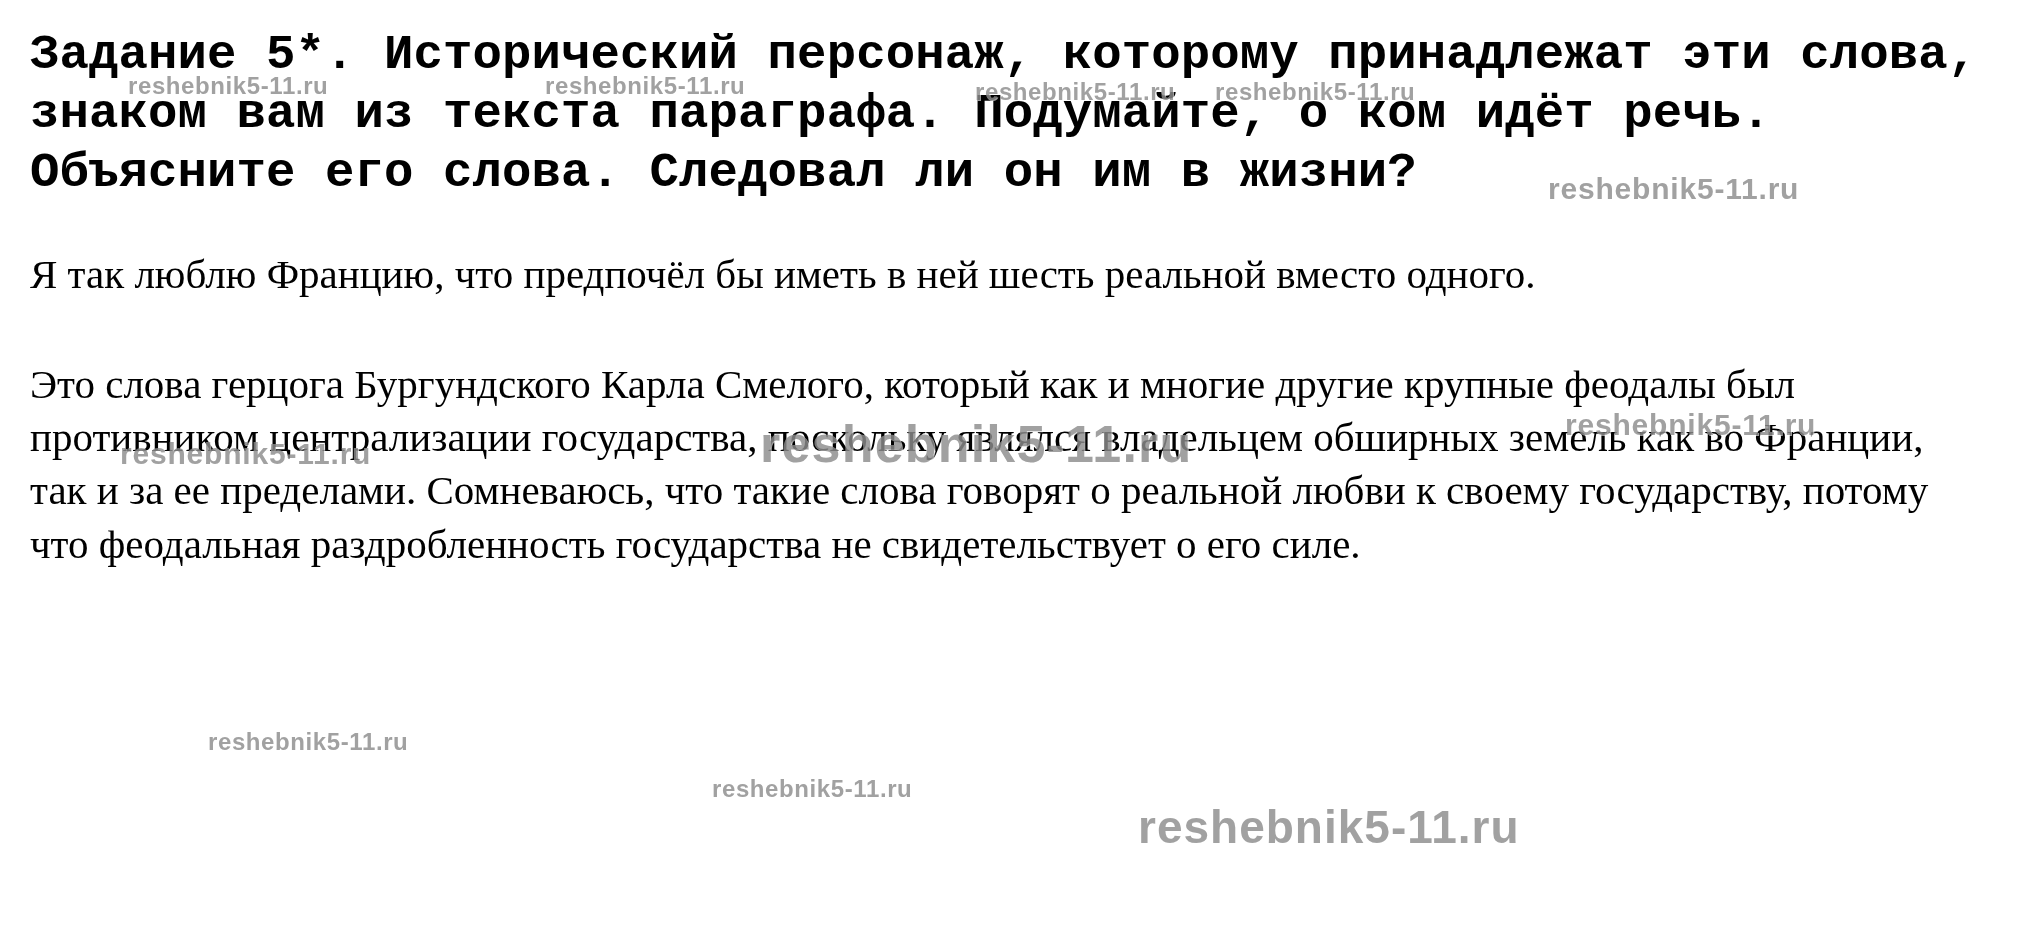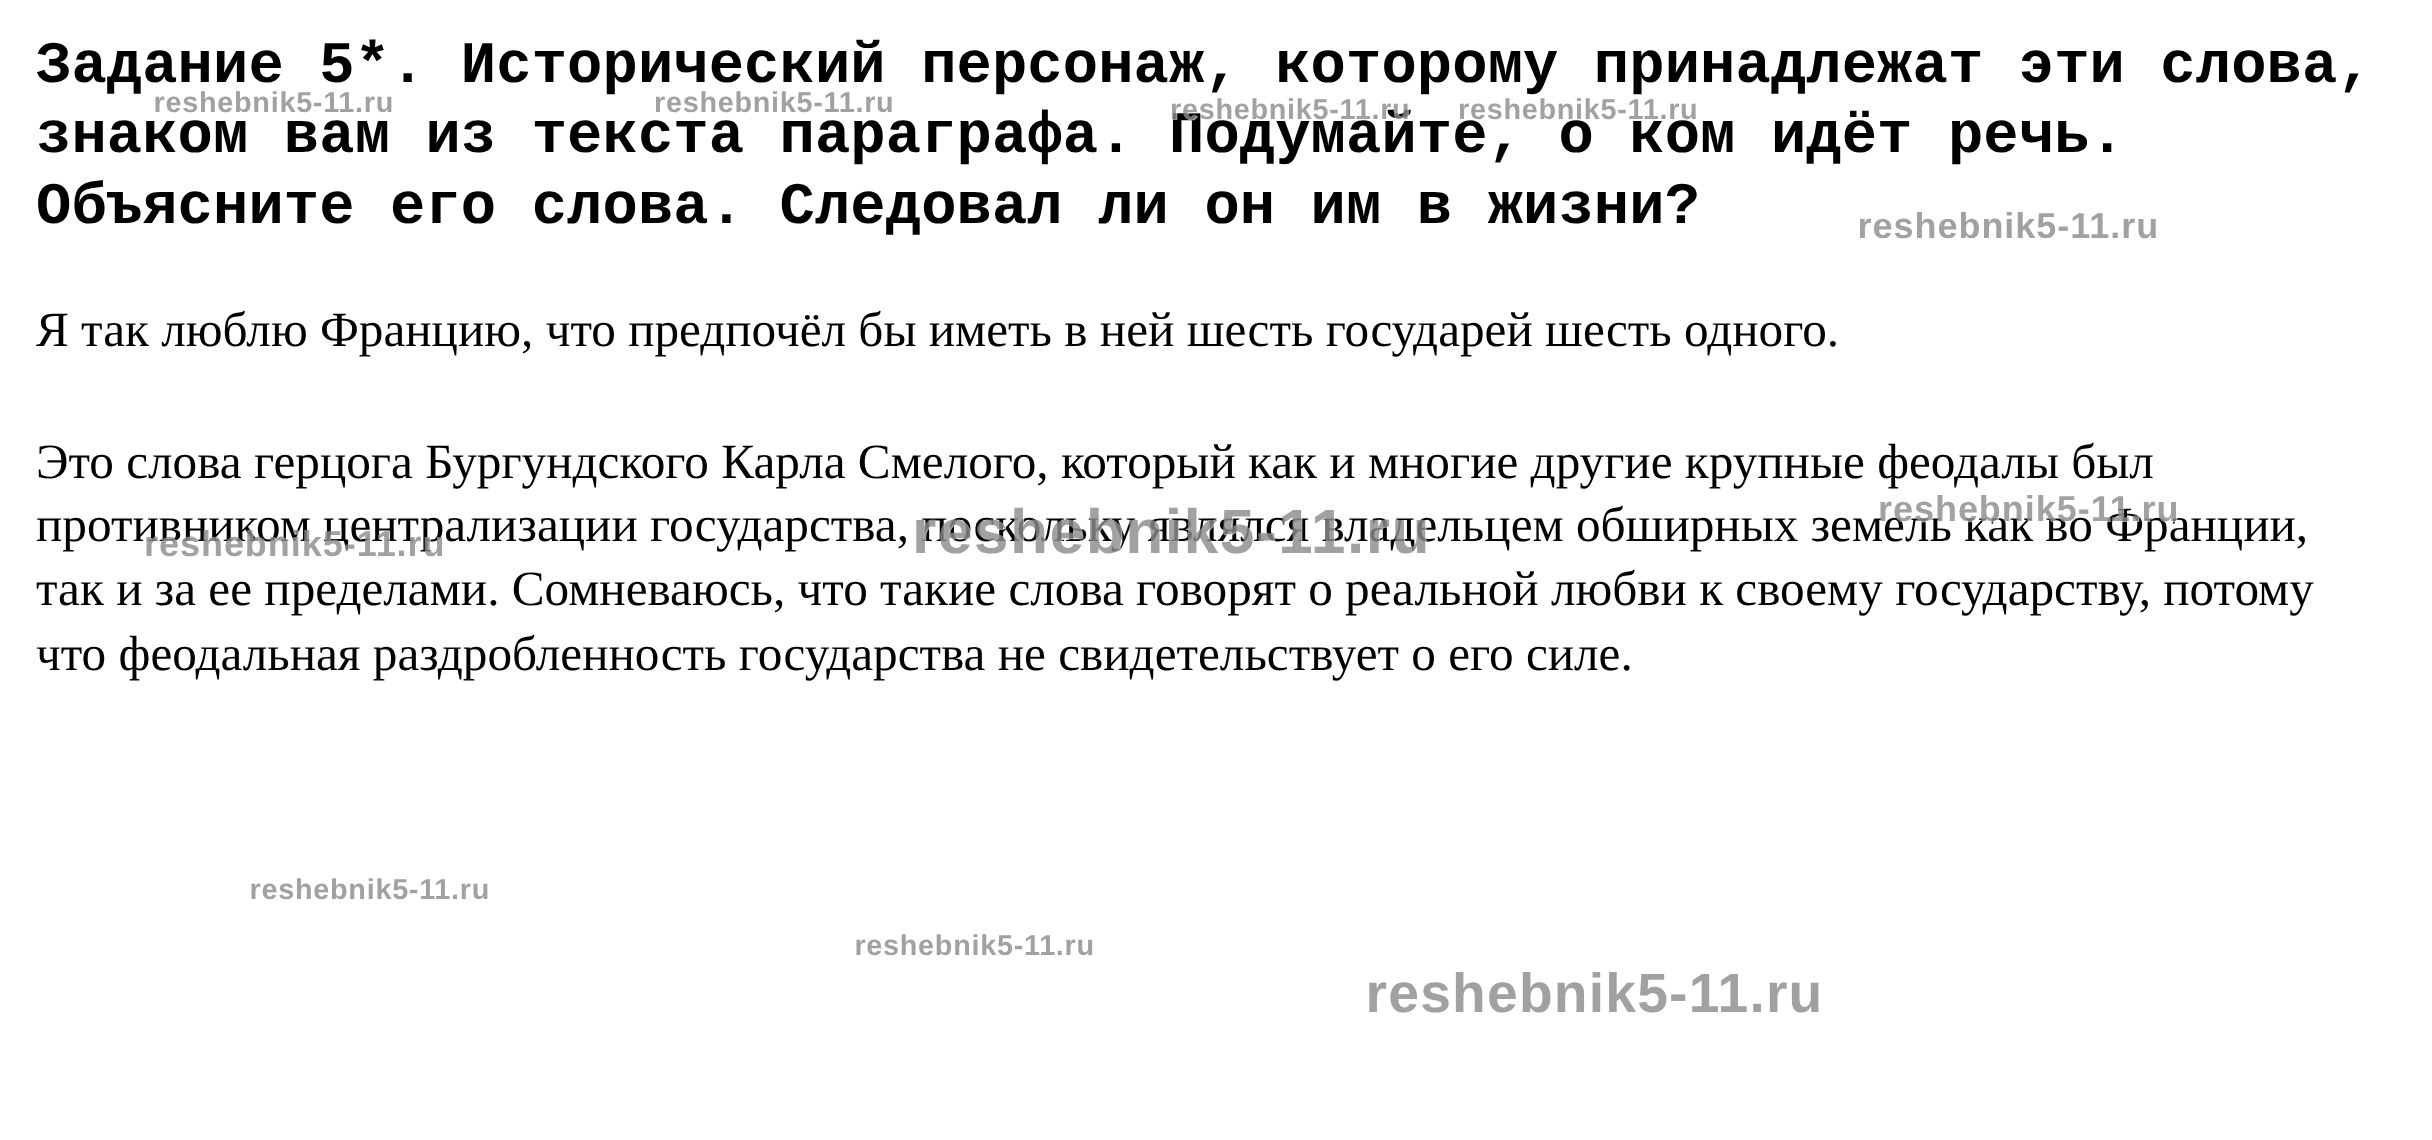--- a/index.html
+++ b/index.html
@@ -75,21 +75,21 @@
   .wm-xl { font-size: 52px; letter-spacing: 1.2px; }
 </style>
 </head>
 <body>
 
 <div class="page">
 
   <p class="task-heading">Задание 5*. Исторический персонаж, которому принадлежат эти слова, знаком вам из текста параграфа. Подумайте, о ком идёт речь. Объясните его слова. Следовал ли он им в жизни?</p>
 
   <div class="answer-block">
-    <p class="para quote-para">Я так люблю Францию, что предпочёл бы иметь в ней шесть государей шесть одного.</p>
+    <p class="para quote-para">Я так люблю Францию, что предпочёл бы иметь в ней шесть реальной вместо одного.</p>
 
     <p class="para explain-para">Это слова герцога Бургундского Карла Смелого, который как и многие другие крупные феодалы был противником централизации государства, поскольку являлся владельцем обширных земель как во Франции, так и за ее пределами. Сомневаюсь, что такие слова говорят о реальной любви к своему государству, потому что феодальная раздробленность государства не свидетельствует о его силе.</p>
   </div>
 
   <div id="watermark-layer">
       <span class="wm wm-sm" style="left: 128px; top: 72px; color: rgb(141, 141, 141);">reshebnik5-11.ru</span>
       <span class="wm wm-sm" style="left: 545px; top: 72px; color: rgb(141, 141, 141);">reshebnik5-11.ru</span>
       <span class="wm wm-sm" style="left: 975px; top: 78px; color: rgb(141, 141, 141);">reshebnik5-11.ru</span>
       <span class="wm wm-sm" style="left: 1215px; top: 78px; color: rgb(141, 141, 141);">reshebnik5-11.ru</span>
       <span class="wm wm-md" style="left: 1548px; top: 172px; color: rgb(141, 141, 141);">reshebnik5-11.ru</span>

